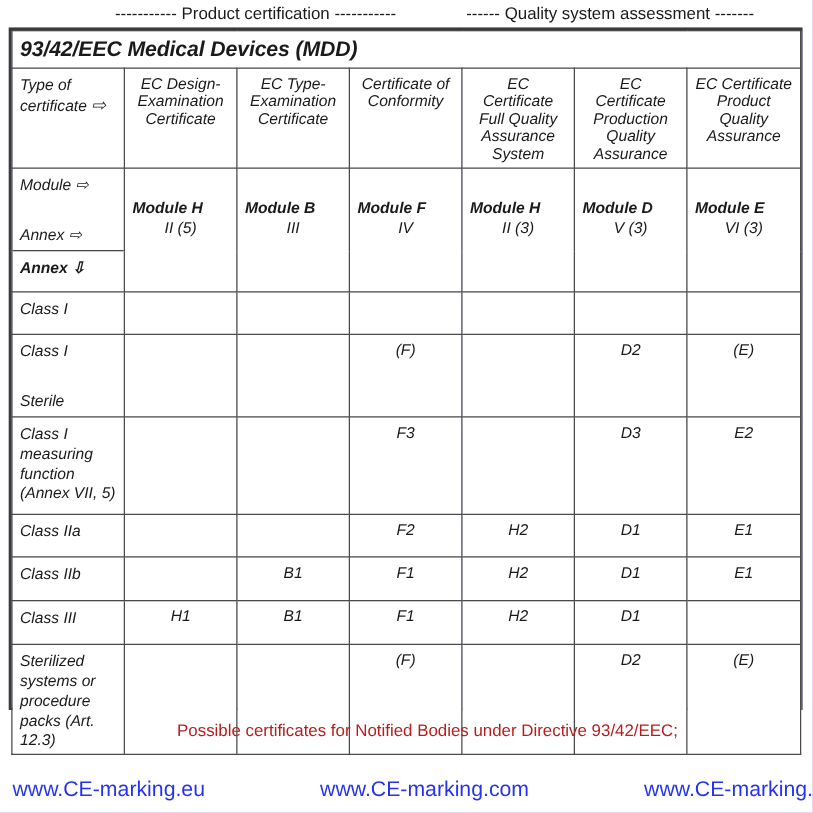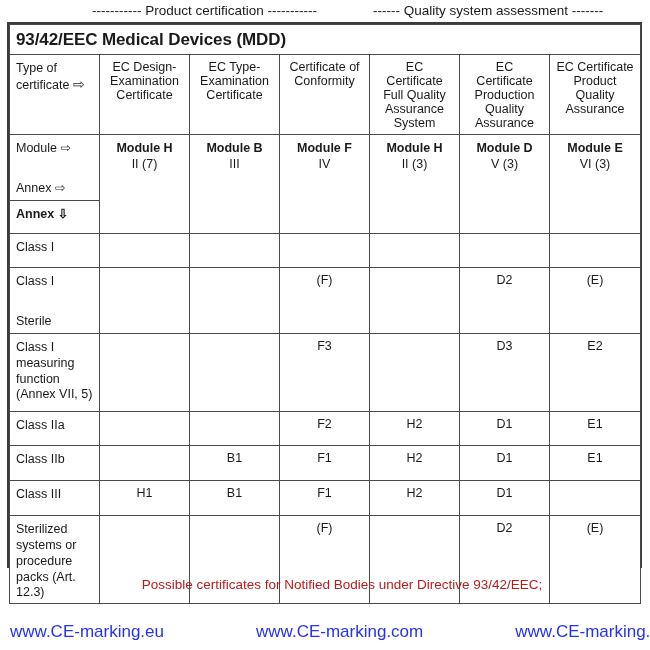--- a/index.html
+++ b/index.html
@@ -25,20 +25,21 @@
   .g1{left:92px;}
   .g2{left:373px;}
 
   
   .tbl-wrap{
     position:absolute;left:7px;top:22px;
     width:635px;height:546px;
     border:2px solid #3b3b3b;
     box-sizing:border-box;
     background:#c4b5fd;
+    font-style:italic;
   }
   table.matrix{
     border-collapse:collapse;
     width:631px;
     table-layout:fixed;
     font-size:12.5px;
   }
   table.matrix td{
     border:1px solid #4a4a4a;
     vertical-align:top;
@@ -69,21 +70,21 @@
   td.grp-div{
     border-left:3px solid #2a2a2a;
   }
 
   td.ctr{text-align:center;}
   td.gray{background:#e0e0e0;}
 
   .hdr-txt{display:block;text-align:center;line-height:14px;}
   .lbl{line-height:16px;}
   .arrow{font-size:14px;}
-  .mod{font-weight:bold;display:block;text-align:center;line-height:16px;}
+  .mod{font-weight:bold;display:block;text-align:left;line-height:16px;margin-top:18px;}
   .annex{display:block;text-align:center;line-height:17px;font-weight:normal;}
   .bold{font-weight:bold;}
   .spaced{display:block;margin-top:24px;}
   .cellval{display:block;text-align:center;line-height:15px;}
 
   
   .foot{
     position:absolute;left:0;right:0;top:575px;
     text-align:center;font-size:13.5px;line-height:19px;color:#b91c1c;
   }
@@ -147,21 +148,21 @@
           </td>
         </tr>
 
         <tr>
           <td class="col0" style="height:55px;border-bottom:none">
             <span class="lbl">Module ⇨</span>
             <span class="lbl spaced">Annex ⇨</span>
           </td>
           <td class="ctr" rowspan="2">
             <span class="mod">Module H</span>
-            <span class="annex">II (7)</span>
+            <span class="annex">II (5)</span>
           </td>
           <td class="ctr" rowspan="2">
             <span class="mod">Module B</span>
             <span class="annex">III</span>
           </td>
           <td class="ctr" rowspan="2">
             <span class="mod">Module F</span>
             <span class="annex">IV</span>
           </td>
           <td class="ctr grp-div" rowspan="2">

